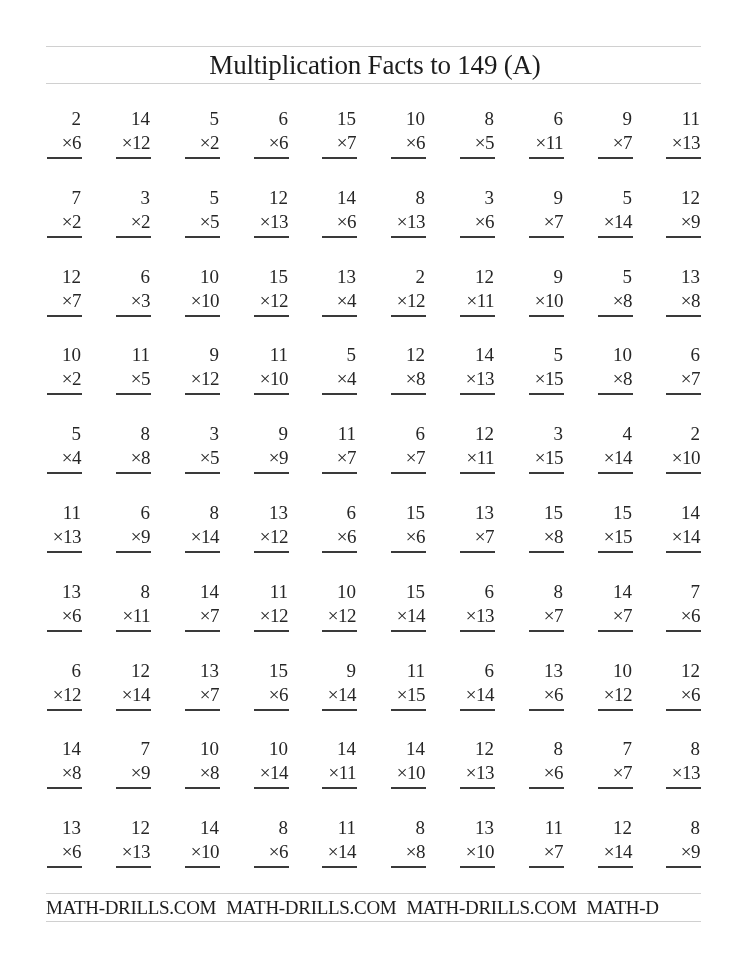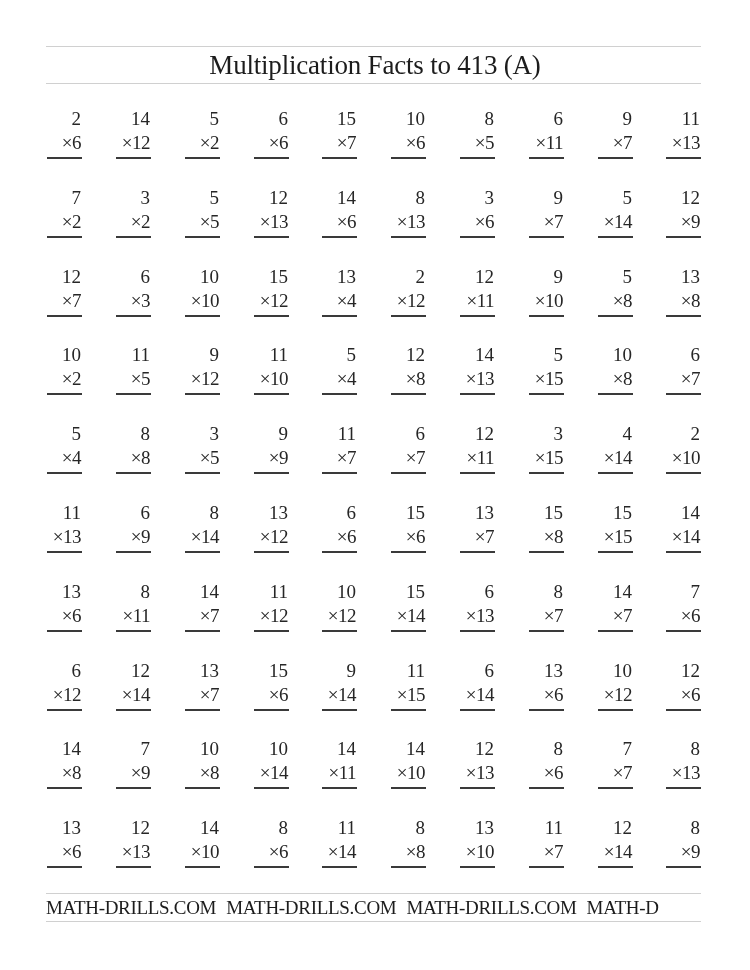--- a/index.html
+++ b/index.html
@@ -14,21 +14,21 @@
   .problem .bottom { display: block; height: 24px; letter-spacing: -0.5px; }
   .problem .bar { position: absolute; right: -1px; top: 50px; width: 35px; height: 2px; background: #3a3a3a; }
   .footer { position: absolute; left: 46px; width: 660px; top: 896px; font-size: 19px; line-height: 24px;
             color: #1c1c1c; white-space: nowrap; overflow: hidden; letter-spacing: -0.3px; }
   .footer span { margin-right: 10px; }
 </style>
 </head>
 <body>
 
 <div class="rule" style="top:46px;"></div>
-<div class="title">Multiplication Facts to 413 (A)</div>
+<div class="title">Multiplication Facts to 149 (A)</div>
 <div class="rule" style="top:83px;"></div>
 
 <div class="grid" id="grid">
     <div class="problem" style="left: 21px; top: 107px;">
       <span class="top">2</span>
       <span class="bottom">×6</span>
       <div class="bar"></div>
     </div>
     <div class="problem" style="left: 90px; top: 107px;">
       <span class="top">14</span>

